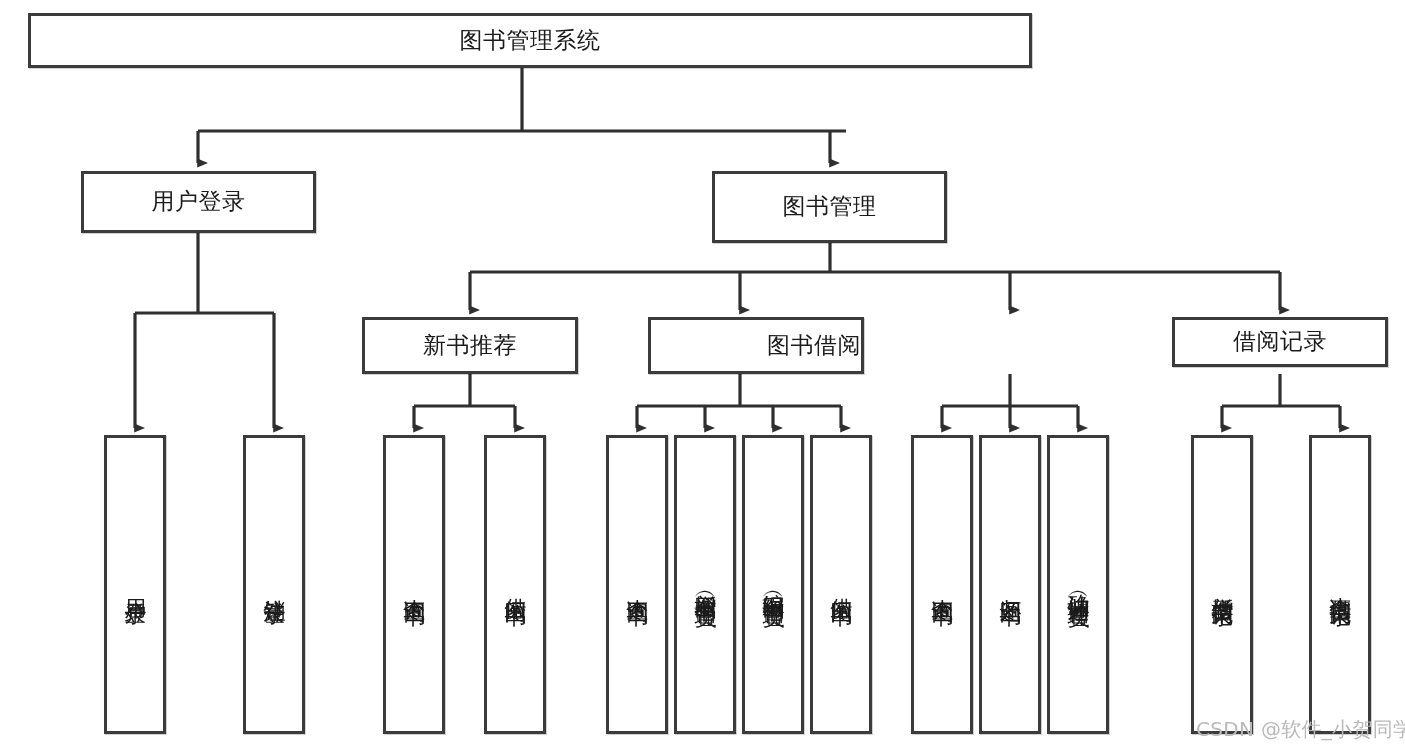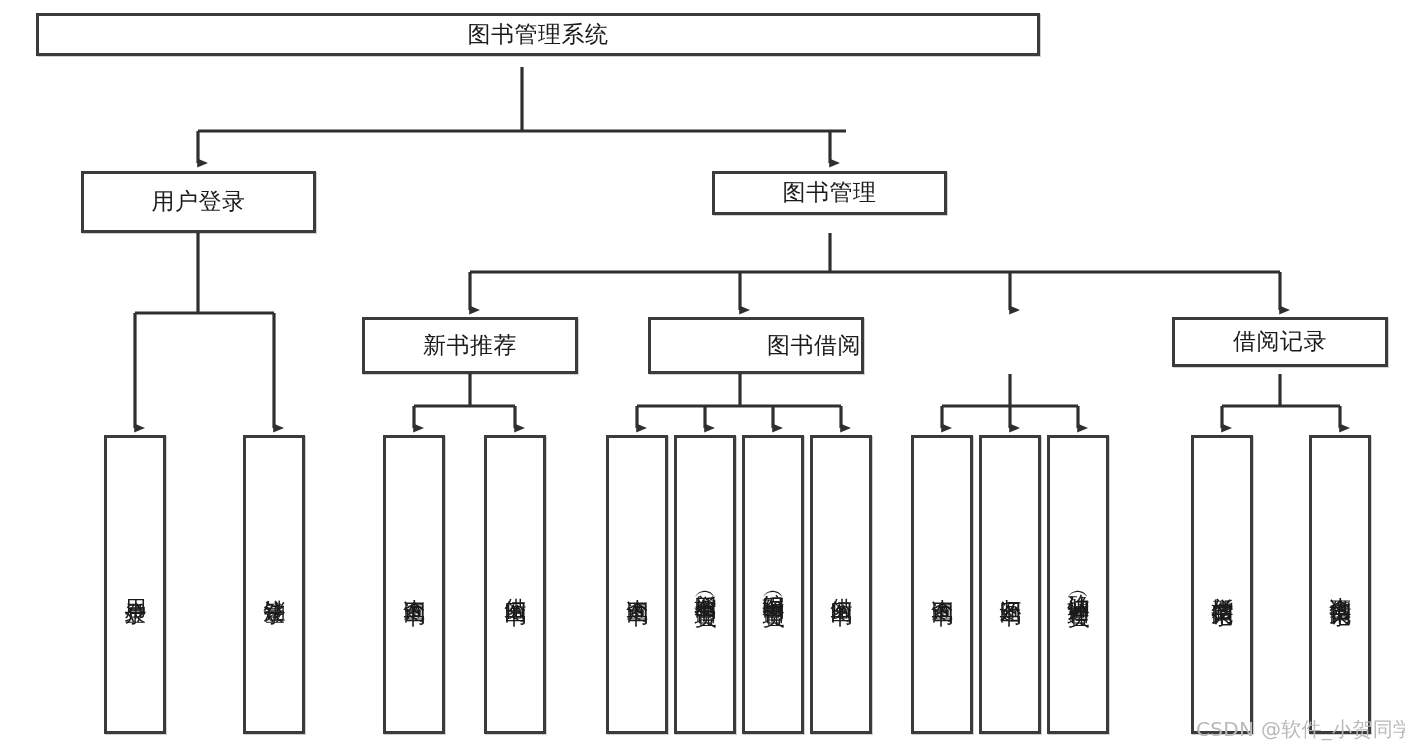--- a/index.html
+++ b/index.html
@@ -110,29 +110,29 @@
       <path d="M1010,406 L1010,428" marker-end="url(#arrowhead)"></path>
       <path d="M1078,406 L1078,428" marker-end="url(#arrowhead)"></path>
 
       <path d="M1280,374 L1280,406"></path>
       <path d="M1222,406 L1340,406"></path>
       <path d="M1222,406 L1222,428" marker-end="url(#arrowhead)"></path>
       <path d="M1340,406 L1340,428" marker-end="url(#arrowhead)"></path>
     </g>
   </svg>
 
-  <div class="node-box" style="left:36px; top:13px; width:1004px; height:43px;">
+  <div class="node-box" style="left:28px; top:13px; width:1004px; height:55px;">
     <span class="node-label-h">图书管理系统</span>
   </div>
 
   <div class="node-box" style="left:81px; top:171px; width:235px; height:62px;">
     <span class="node-label-h">用户登录</span>
   </div>
 
-  <div class="node-box" style="left:712px; top:171px; width:235px; height:44px;">
+  <div class="node-box" style="left:712px; top:171px; width:235px; height:72px;">
     <span class="node-label-h">图书管理</span>
   </div>
 
   <div class="node-box" style="left:362px; top:317px; width:216px; height:57px;">
     <span class="node-label-h">新书推荐</span>
   </div>
 
   <div class="node-box" style="left:648px; top:317px; width:216px; height:57px;justify-content:flex-end;">
     <span class="node-label-h">图书借阅</span>
   </div>

